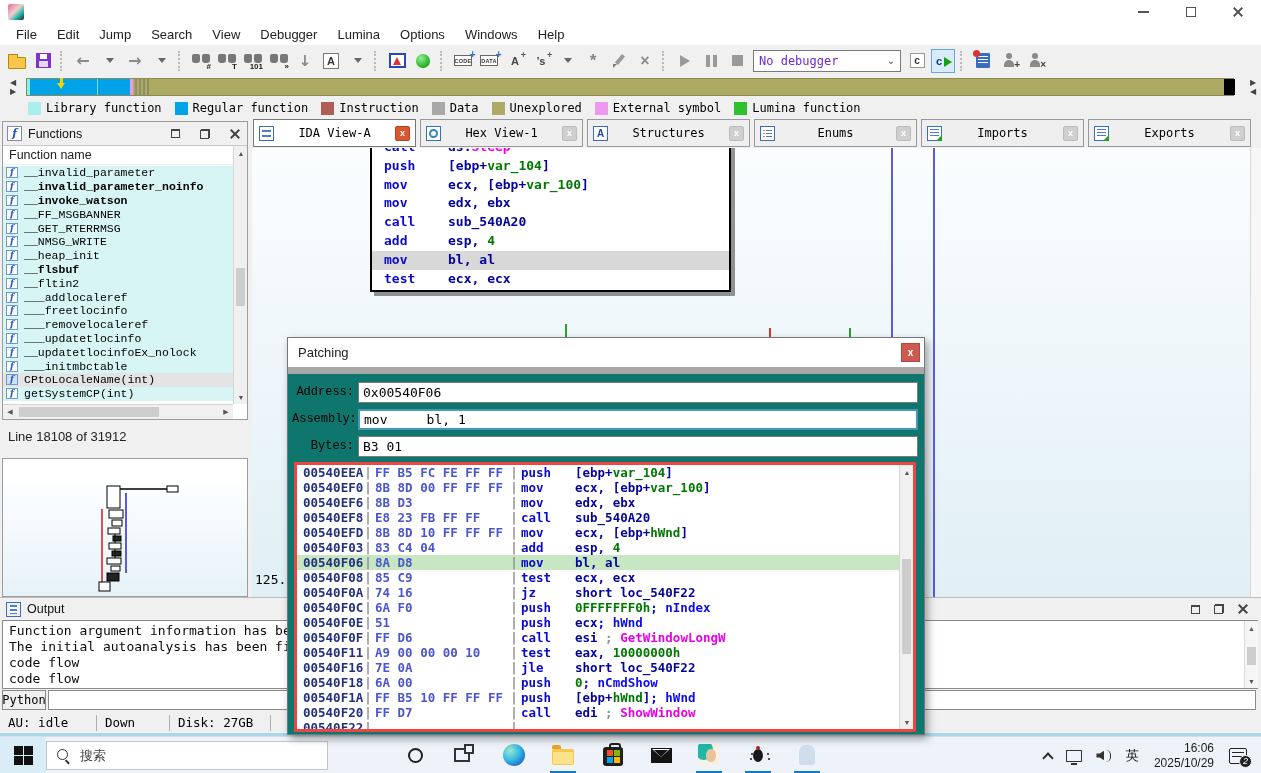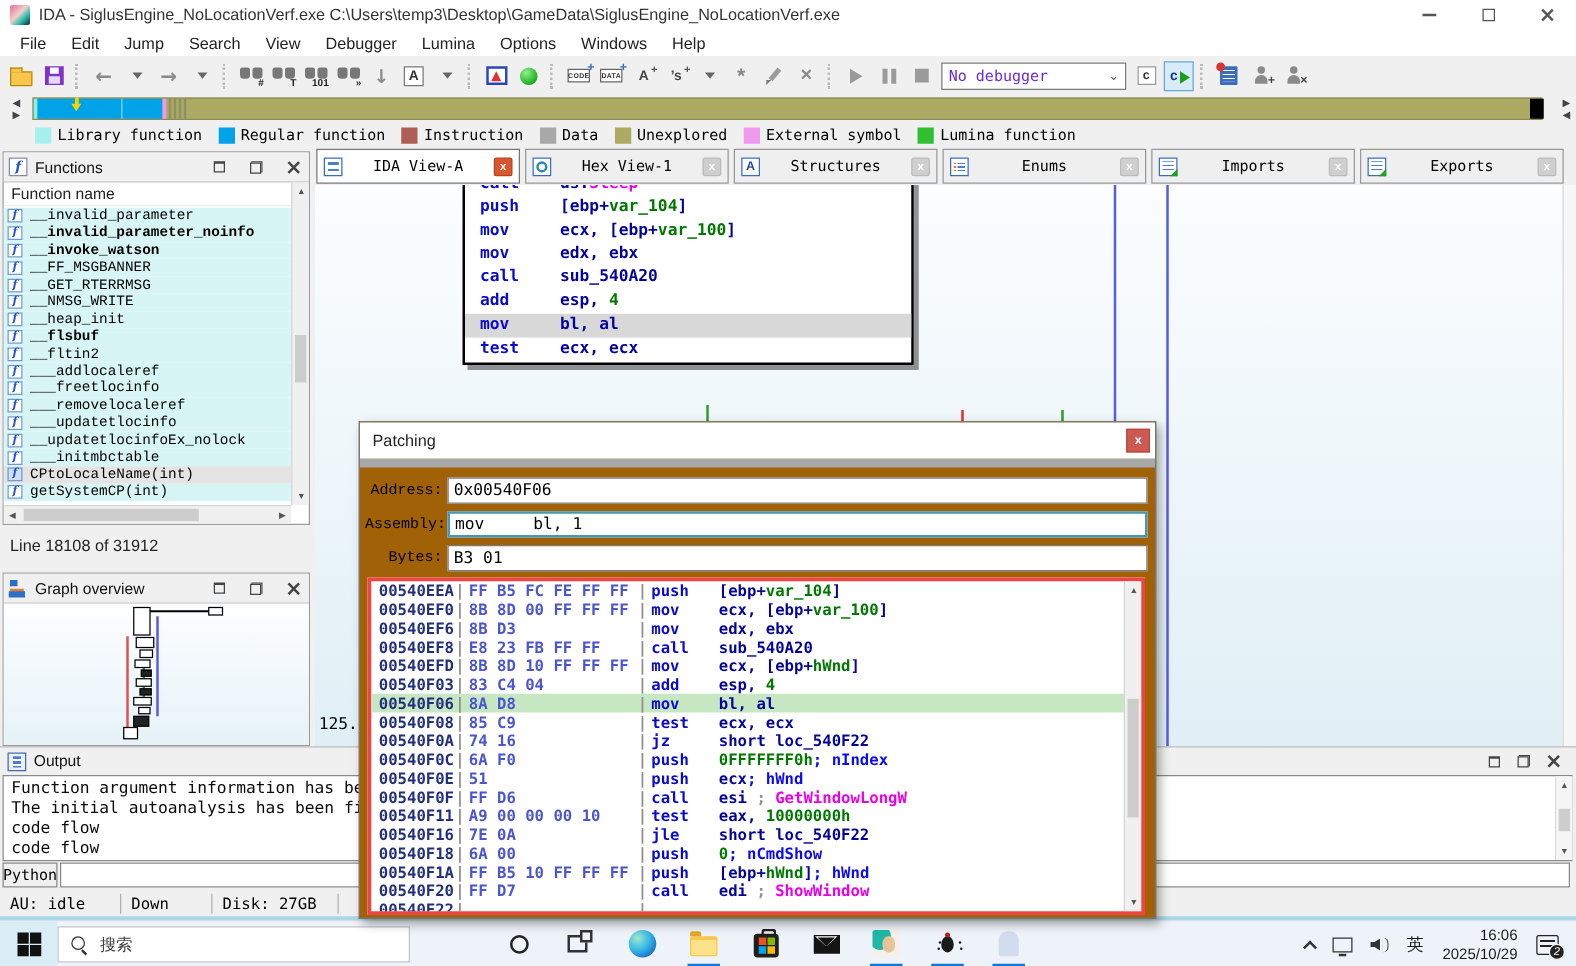--- a/index.html
+++ b/index.html
@@ -157,21 +157,21 @@
 #out-vscroll{position:absolute;right:3px;top:621px;width:14px;height:67px;background:#f5f5f5;border-left:1px solid #ddd}
 #python-row{position:absolute;left:0;top:690px;width:1261px;height:22px}
 #python-btn{position:absolute;left:2px;top:0;width:44px;height:20px;border:1px solid #8a8a8a;background:#f0f0f0;font-size:12px;font-family:"DejaVu Sans Mono",monospace;display:flex;align-items:center;justify-content:center}
 #python-input{position:absolute;left:48px;top:0;width:1208px;height:20px;border:1px solid #8a8a8a;background:#fff;font-family:"DejaVu Sans Mono",monospace;font-size:12px;padding:0 4px}
 #statusbar{position:absolute;left:0;top:712px;width:1261px;height:21px;background:#f0f0f0;display:flex;align-items:center;font-family:"DejaVu Sans Mono",monospace;font-size:12.5px;color:#000}
 .status-seg{padding:0 8px;height:100%;display:flex;align-items:center}
 .status-sep{width:1px;height:16px;background:#b0b0b0}
 #bottom-strip{position:absolute;left:0;top:733px;width:1261px;height:3px;background:#a8d8ea}
 
 
-#dlg{position:absolute;left:287px;top:337px;width:638px;height:398px;background:#a16207;border:1px solid #777;box-shadow:3px 4px 8px rgba(0,0,0,.35);z-index:50}
+#dlg{position:absolute;left:287px;top:337px;width:638px;height:398px;background:#0f766e;border:1px solid #777;box-shadow:3px 4px 8px rgba(0,0,0,.35);z-index:50}
 #dlg-title{height:29px;background:#fff;display:flex;align-items:center;padding-left:10px;font-size:13px;color:#222}
 #dlg-close{position:absolute;right:4px;top:5px;width:19px;height:19px;background:#cd5a52;border:1px solid #b8443c;color:#fff;font-size:10px;font-weight:bold;display:flex;align-items:center;justify-content:center}
 #dlg-band{position:absolute;left:0;top:29px;width:100%;height:7px;background:#a8a8a8}
 .dlg-label{position:absolute;left:4px;width:62px;text-align:right;font-family:"Liberation Mono",monospace;font-size:12px;color:#000;line-height:21px}
 .dlg-input{position:absolute;left:70px;width:560px;height:21px;border:1px solid #7a7a7a;background:#fff;font-family:"DejaVu Sans Mono",monospace;font-size:13px;padding:0 4px;color:#000}
 #asm-input{border:2px solid #4598b8}
 #dlg-listing{position:absolute;left:6px;top:124px;width:622px;height:270px;background:#fff;border:3px solid #ef4444;overflow:hidden}
 .prow{height:15px;display:flex;align-items:center;font-family:"DejaVu Sans Mono",monospace;font-size:12.5px;font-weight:600;white-space:pre}
 .prow.hl{background:#c7e7c3}
 .pa{width:64px;padding-left:6px;color:#23307d;flex:none}
@@ -224,21 +224,20 @@
 #clock{text-align:right;font-size:12px;color:#1a1a1a;line-height:15px;padding:0 8px}
 .notif-ic{position:relative;width:18px;height:16px;border:1.5px solid #222;border-radius:2px}
 .notif-ic::before{content:'';position:absolute;left:2px;top:3px;right:2px;height:7px;background:repeating-linear-gradient(#222 0 1.5px,transparent 1.5px 4px)}
 .notif-badge{position:absolute;right:-6px;bottom:-5px;width:13px;height:13px;border-radius:50%;background:#222;border:1.5px solid #eef3f9;color:#fff;font-size:9px;display:flex;align-items:center;justify-content:center}
 </style>
 </head>
 <body>
 
 <div id="titlebar">
   <span id="app-icon"></span>
-  <span id="win-title">IDA - SiglusEngine_NoLocationVerf.exe C:\Users\temp3\Desktop\GameData\SiglusEngine_NoLocationVerf.exe</span>
   <div class="capbtns">
     <div class="capbtn">
         <span class="cap-min"></span>
       </div>
     <div class="capbtn">
         <span class="cap-max"></span>
       </div>
     <div class="capbtn">
         <span class="cap-x"></span>
       </div>
@@ -569,33 +568,20 @@
   </div>
   <div class="hscroll">
     <span class="sb-arrow" style="left:0">◀</span>
     <span class="sb-thumb" style="top:2px;bottom:2px;left:16px;width:140px"></span>
     <span class="sb-arrow" style="right:0">▶</span>
   </div>
 </div>
 <div id="line-label">Line 18108 of 31912</div>
 
 <div class="panel" id="go-panel">
-  <div class="panel-title">
-    <span class="go-icon"></span>
-    <span class="panel-title-label">Graph overview</span>
-    <span class="wbtn">
-        <i class="wb-rest"></i>
-      </span>
-    <span class="wbtn">
-        <i class="wb-float"></i>
-      </span>
-    <span class="wbtn">
-        <i class="wb-x"></i>
-      </span>
-  </div>
   <div id="go-canvas">
     <svg width="246" height="113" viewBox="0 0 246 113">
       <rect x="104" y="3" width="13" height="22" fill="#fff" stroke="#000"></rect>
       <line x1="117" y1="6" x2="166" y2="6" stroke="#000" stroke-width="1.5"></line>
       <rect x="164" y="3" width="11" height="6" fill="#fff" stroke="#000"></rect>
       <line x1="99" y1="26" x2="99" y2="99" stroke="#e05050" stroke-width="2"></line>
       <line x1="123" y1="10" x2="123" y2="90" stroke="#5b5bdf" stroke-width="2"></line>
       <line x1="112" y1="48" x2="112" y2="80" stroke="#2ea02e" stroke-width="2"></line>
       <rect x="106" y="27" width="14" height="8" fill="#fff" stroke="#000"></rect>
       <rect x="109" y="37" width="10" height="6" fill="#fff" stroke="#000"></rect>

